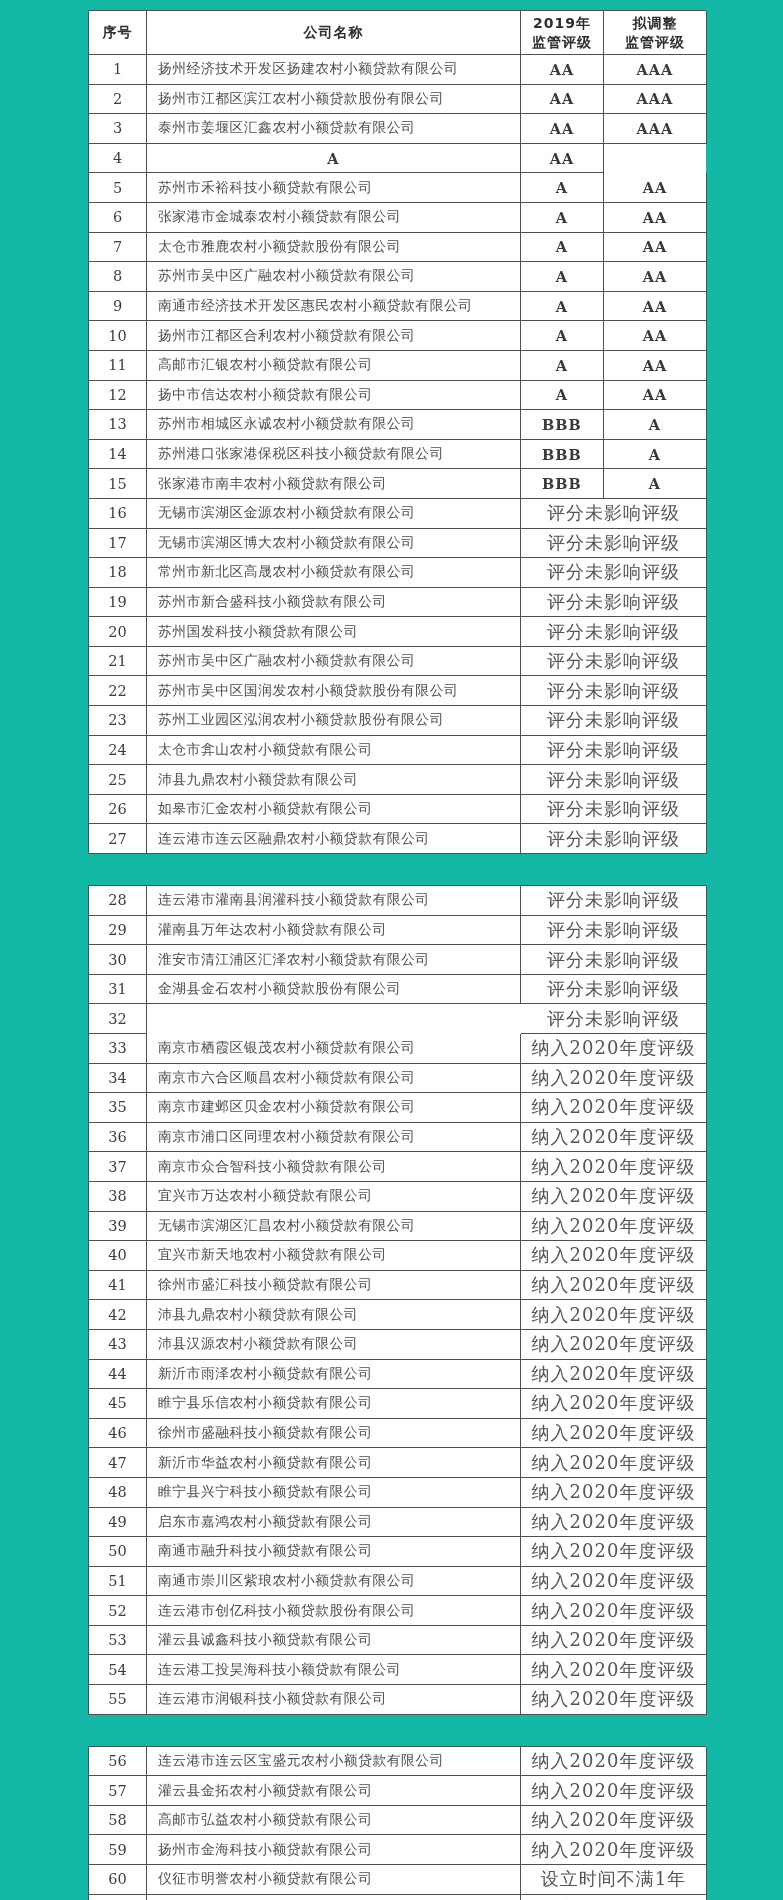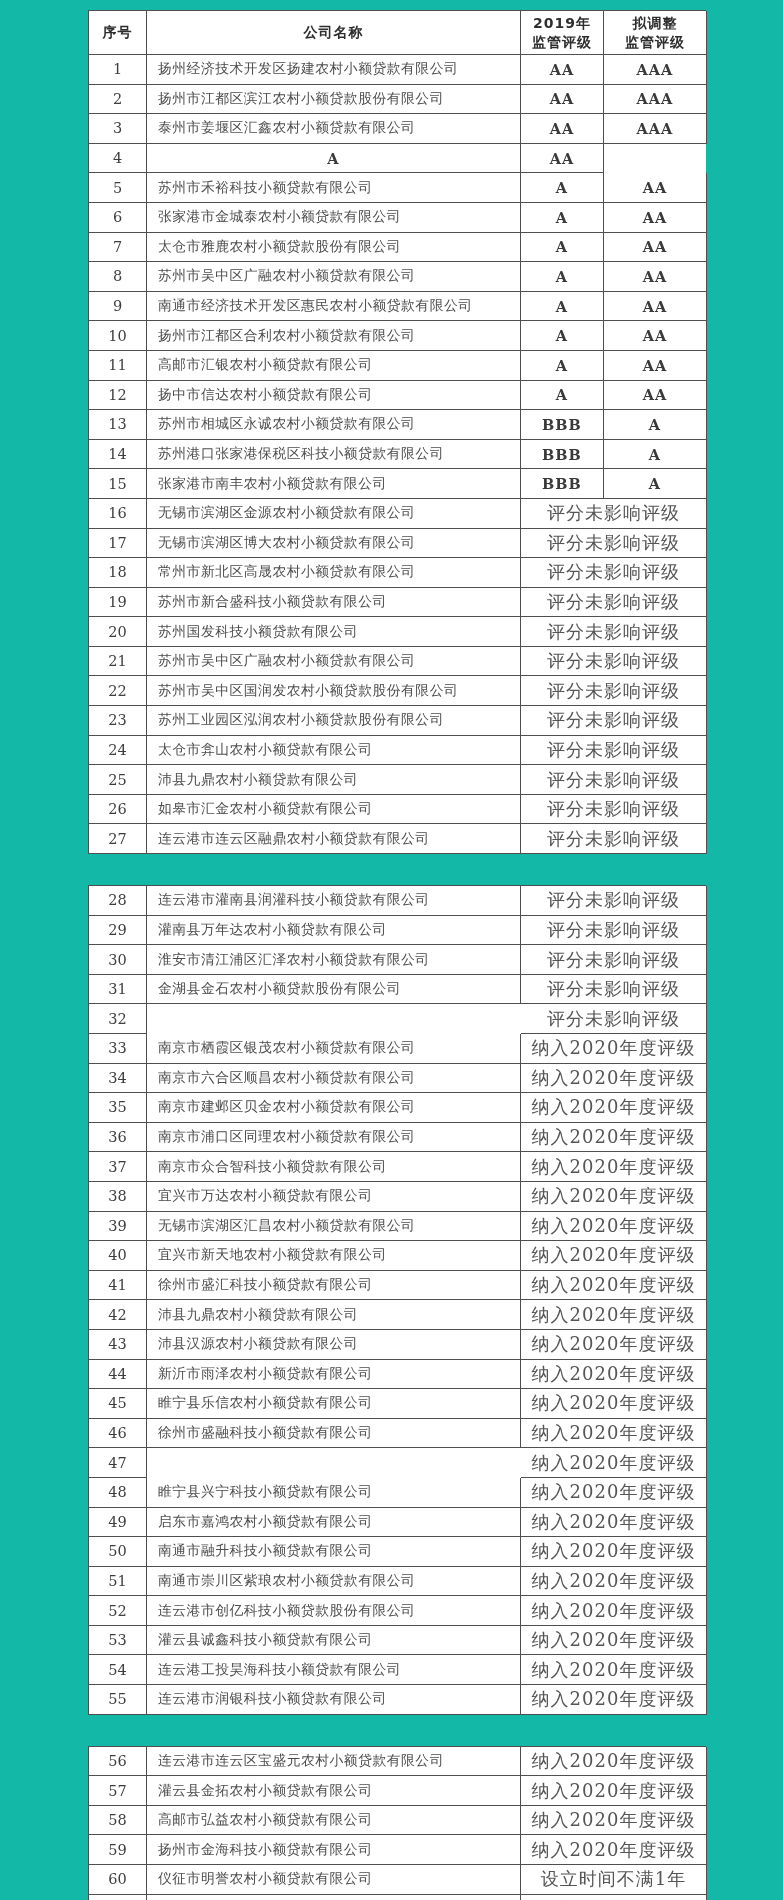--- a/index.html
+++ b/index.html
@@ -369,20 +369,21 @@
 
   </div>
           <div class="trow">
     <div class="cell no">46</div>
     <div class="cell name">徐州市盛融科技小额贷款有限公司</div>
     <div class="cell rate merged">纳入2020年度评级</div>
 
   </div>
           <div class="trow">
     <div class="cell no">47</div>
+    <div class="cell name">新沂市华益农村小额贷款有限公司</div>
     <div class="cell rate merged">纳入2020年度评级</div>
 
   </div>
           <div class="trow">
     <div class="cell no">48</div>
     <div class="cell name">睢宁县兴宁科技小额贷款有限公司</div>
     <div class="cell rate merged">纳入2020年度评级</div>
 
   </div>
           <div class="trow">

